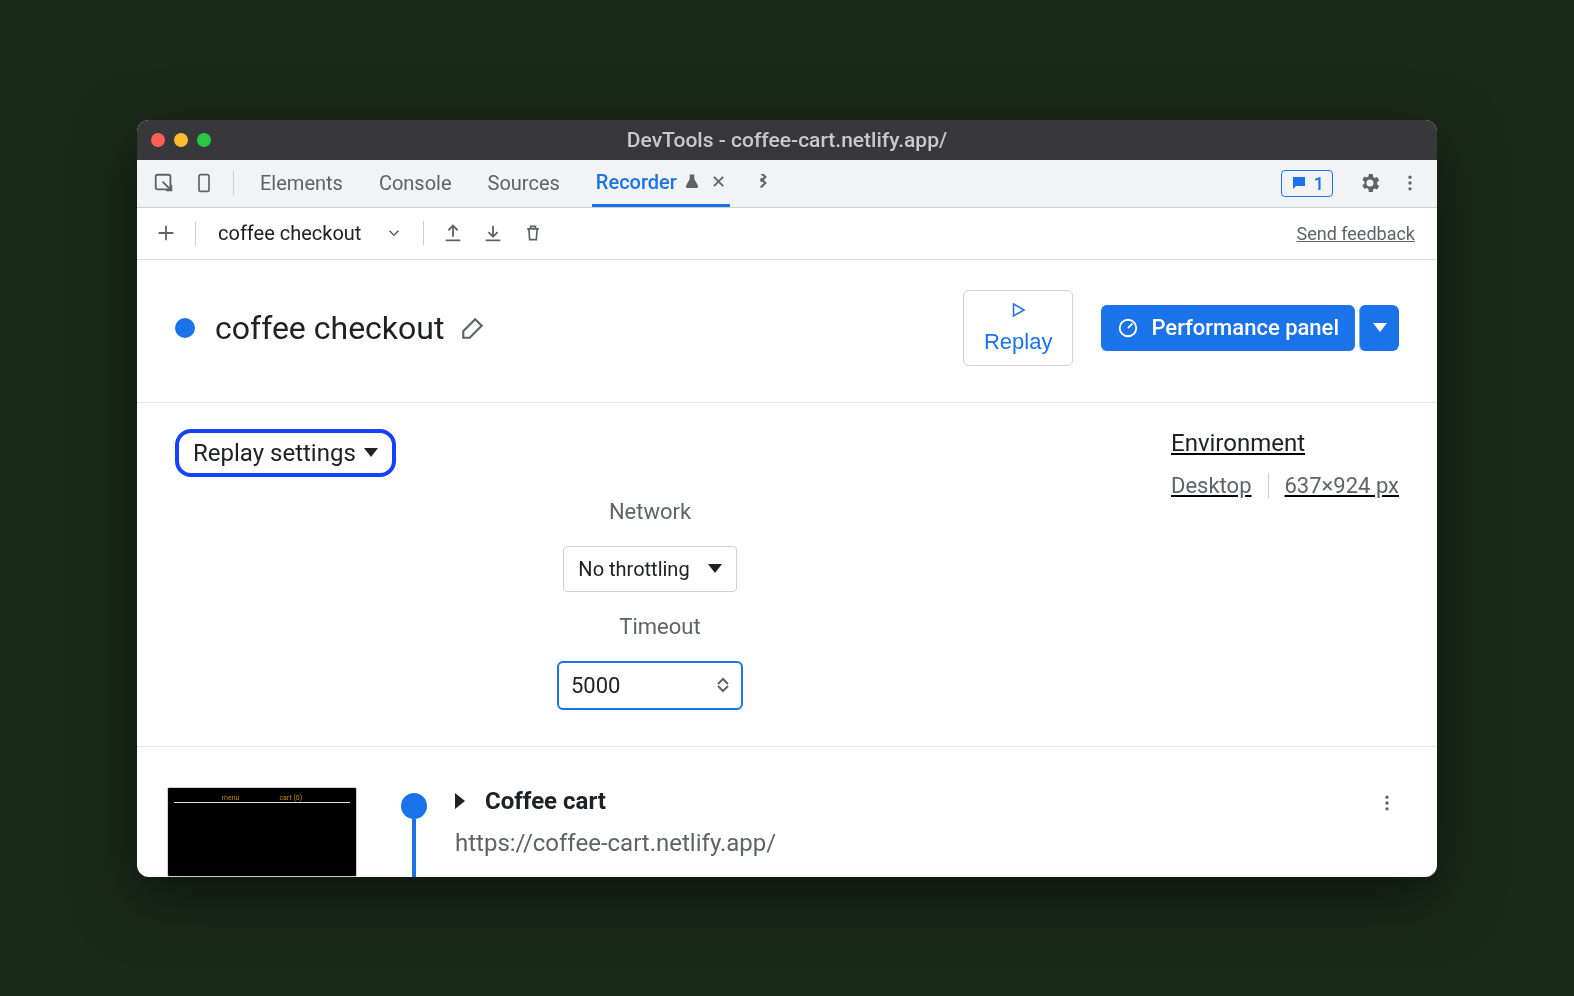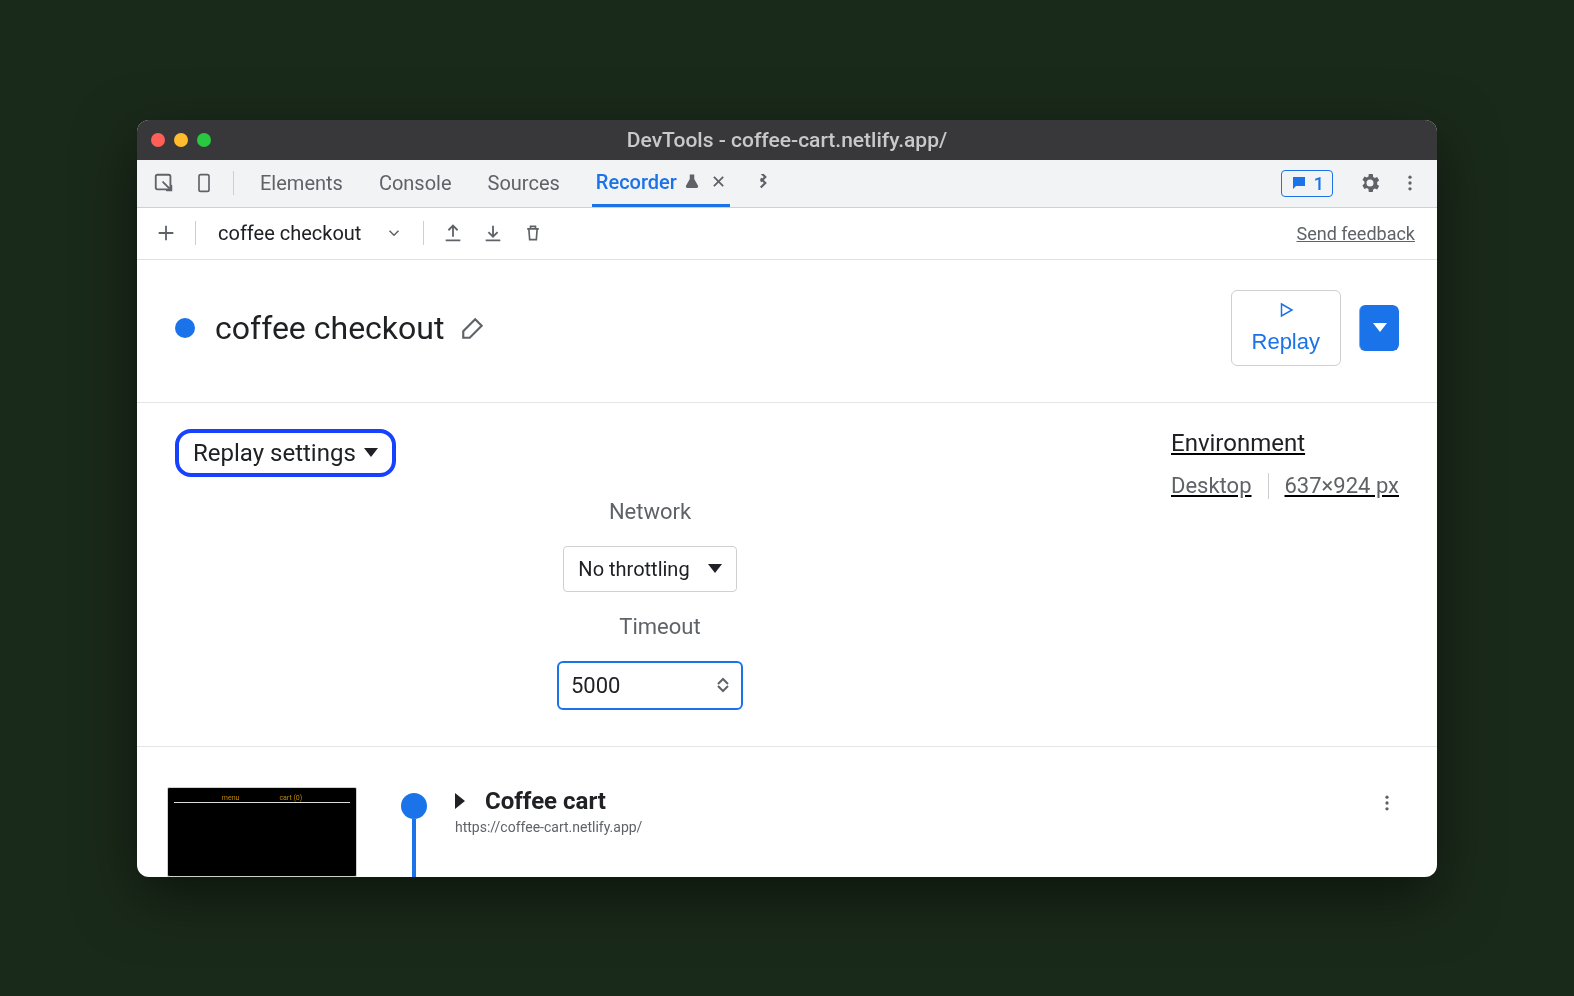--- a/index.html
+++ b/index.html
@@ -137,21 +137,21 @@
     width:26px;height:26px;border-radius:50%;background:#1a73e8;
     margin: 6px 14px 0 30px; position:relative; flex-shrink:0;
   }
   .timeline-node::after {
     content:""; position:absolute; left:50%; transform:translateX(-50%);
     top:26px; width:4px; height:80px; background:#1a73e8;
   }
   .step-body { flex:1;}
   .step-title-row { display:flex; align-items:center; gap:20px;}
   .step-title { font-size:24px; font-weight:700; color:#202124;}
-  .step-url { font-size:14px; color:#5f6368; margin-top:4px;}
+  .step-url { font-size:24px; color:#5f6368; margin-top:14px;}
   .step-more { color:#5f6368; margin-right:10px; cursor:pointer; align-self:flex-start; margin-top:6px;}
   
   svg { display:block; }
   .caret-down { width:0;height:0;border-left:7px solid transparent;border-right:7px solid transparent;border-top:9px solid currentColor;}
   .caret-right { width:0;height:0;border-top:8px solid transparent;border-bottom:8px solid transparent;border-left:10px solid #202124;}
 </style>
 </head>
 <body>
 
 <div class="window">
@@ -257,20 +257,27 @@
           <path d="M14 4l6 6L9 21H3v-6L14 4z"></path>
         </svg>
     </div>
     <button class="replay-btn">
       <svg width="18" height="18" viewBox="0 0 24 24" fill="none" stroke="#1a73e8" stroke-width="2">
           <path d="M6 4l14 8-14 8V4z"></path>
         </svg>
       <span>Replay</span>
     </button>
     <div class="perf-group">
+      <div class="perf-btn">
+        <svg width="22" height="22" viewBox="0 0 24 24" fill="none" stroke="#fff" stroke-width="2">
+            <circle cx="12" cy="12" r="9"></circle>
+            <path d="M12 12l5-5"></path>
+          </svg>
+        <span>Performance panel</span>
+      </div>
       <div class="perf-caret">
         <div class="caret-down" style="color:#fff"></div>
       </div>
     </div>
   </div>
 
   <div class="settings">
     <div class="settings-left">
       <div class="replay-settings-btn">
         <span>Replay settings</span>

